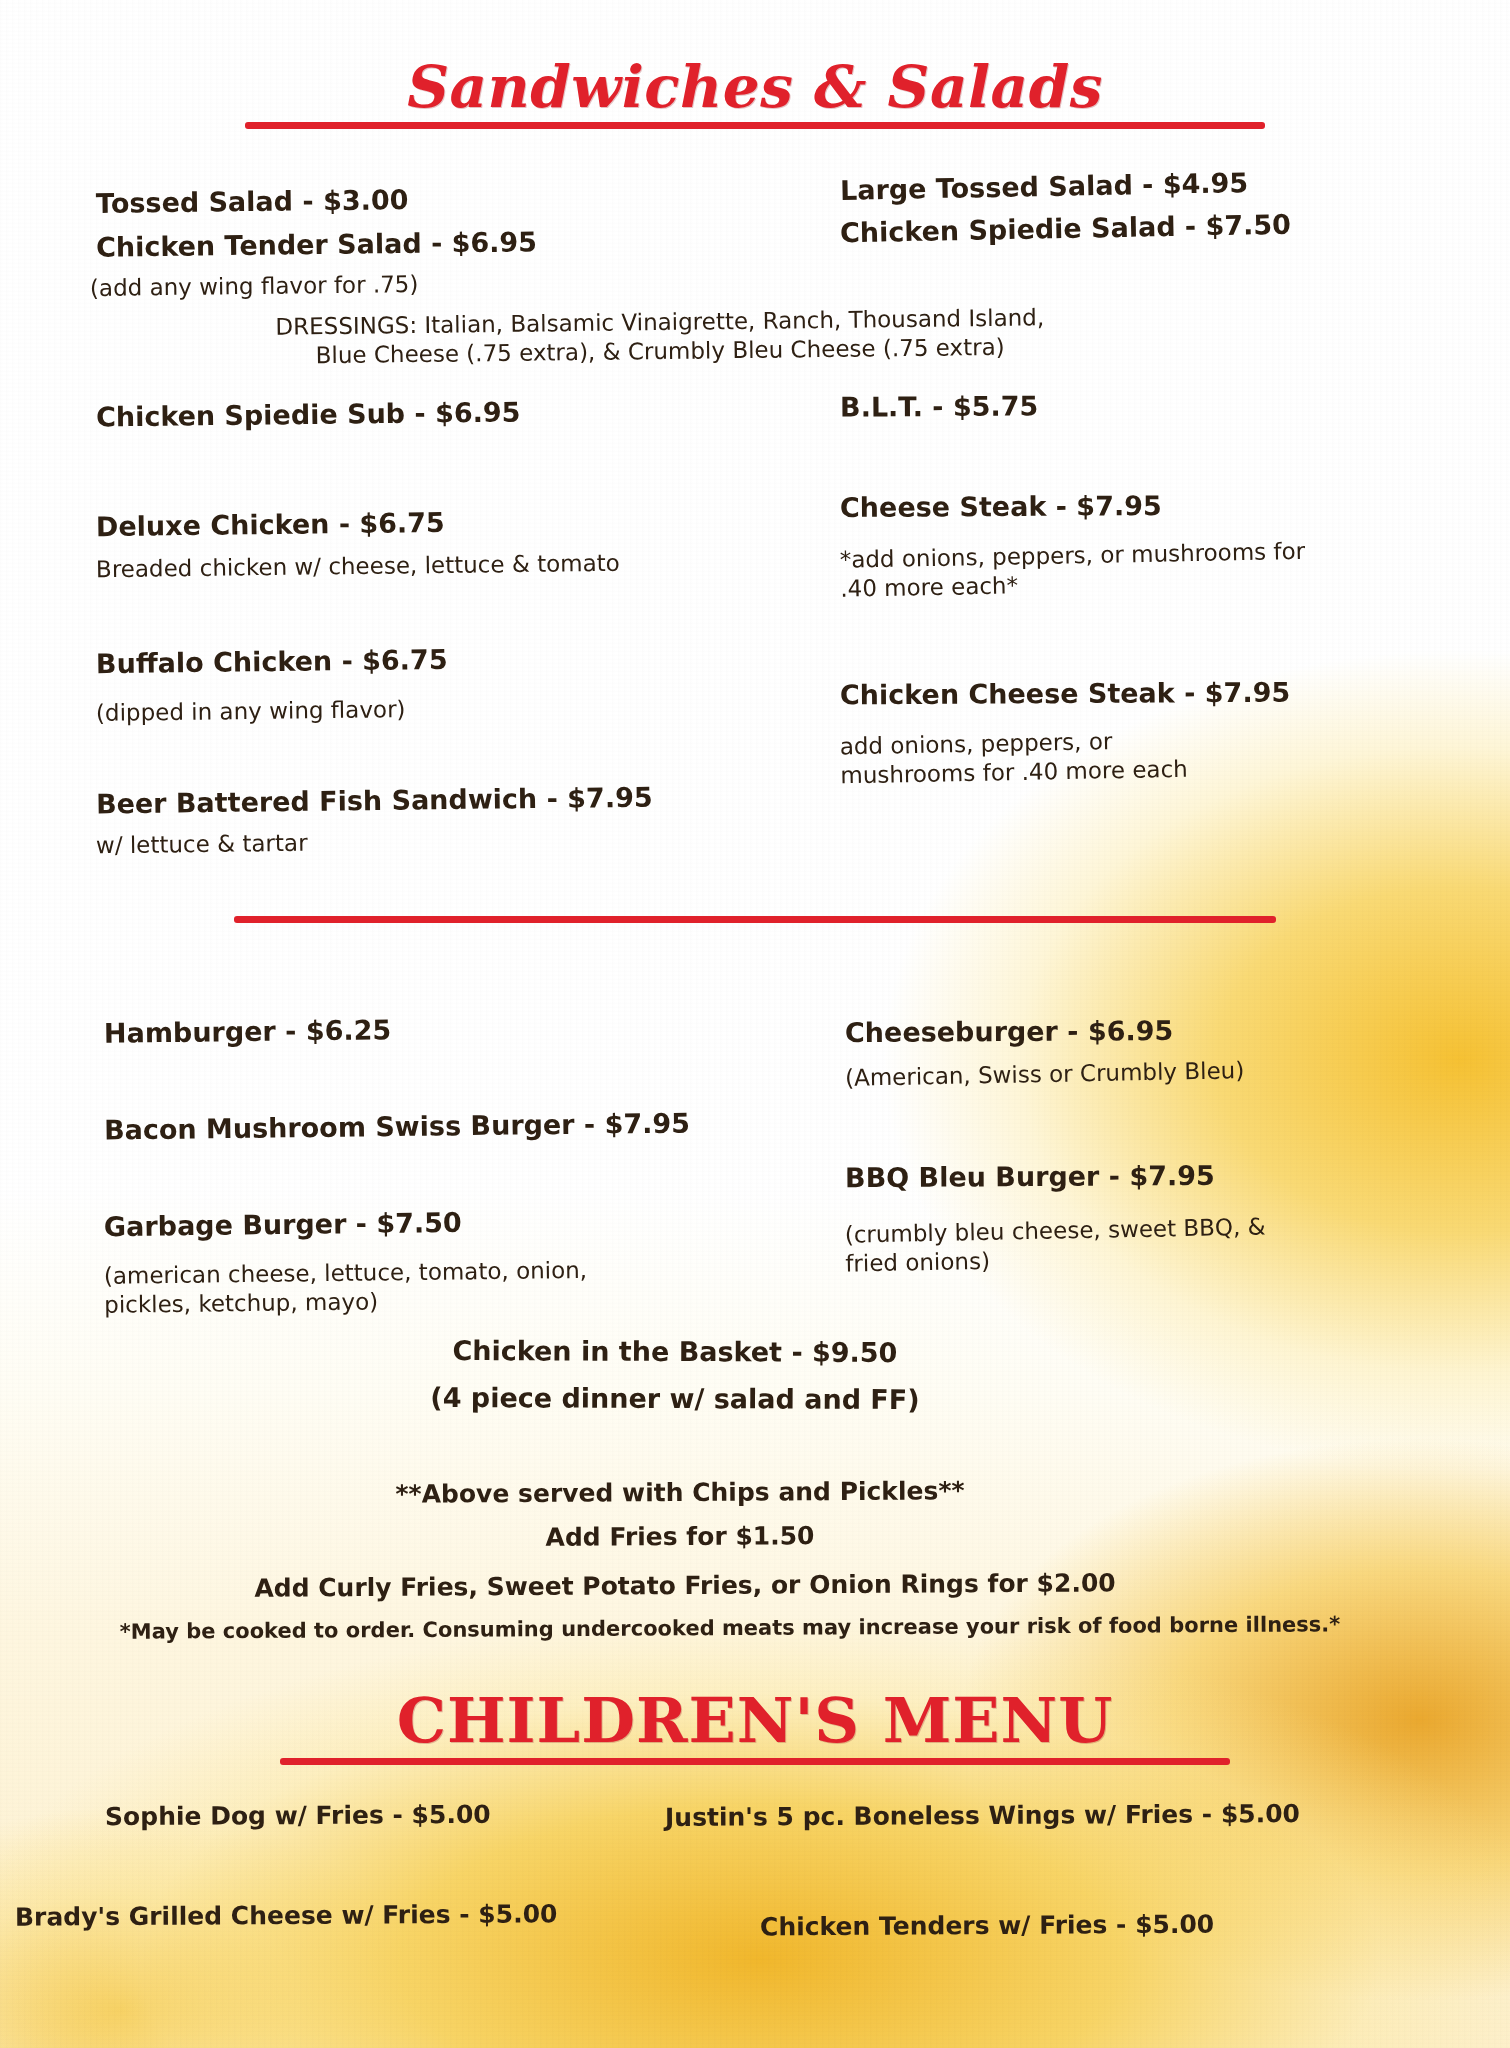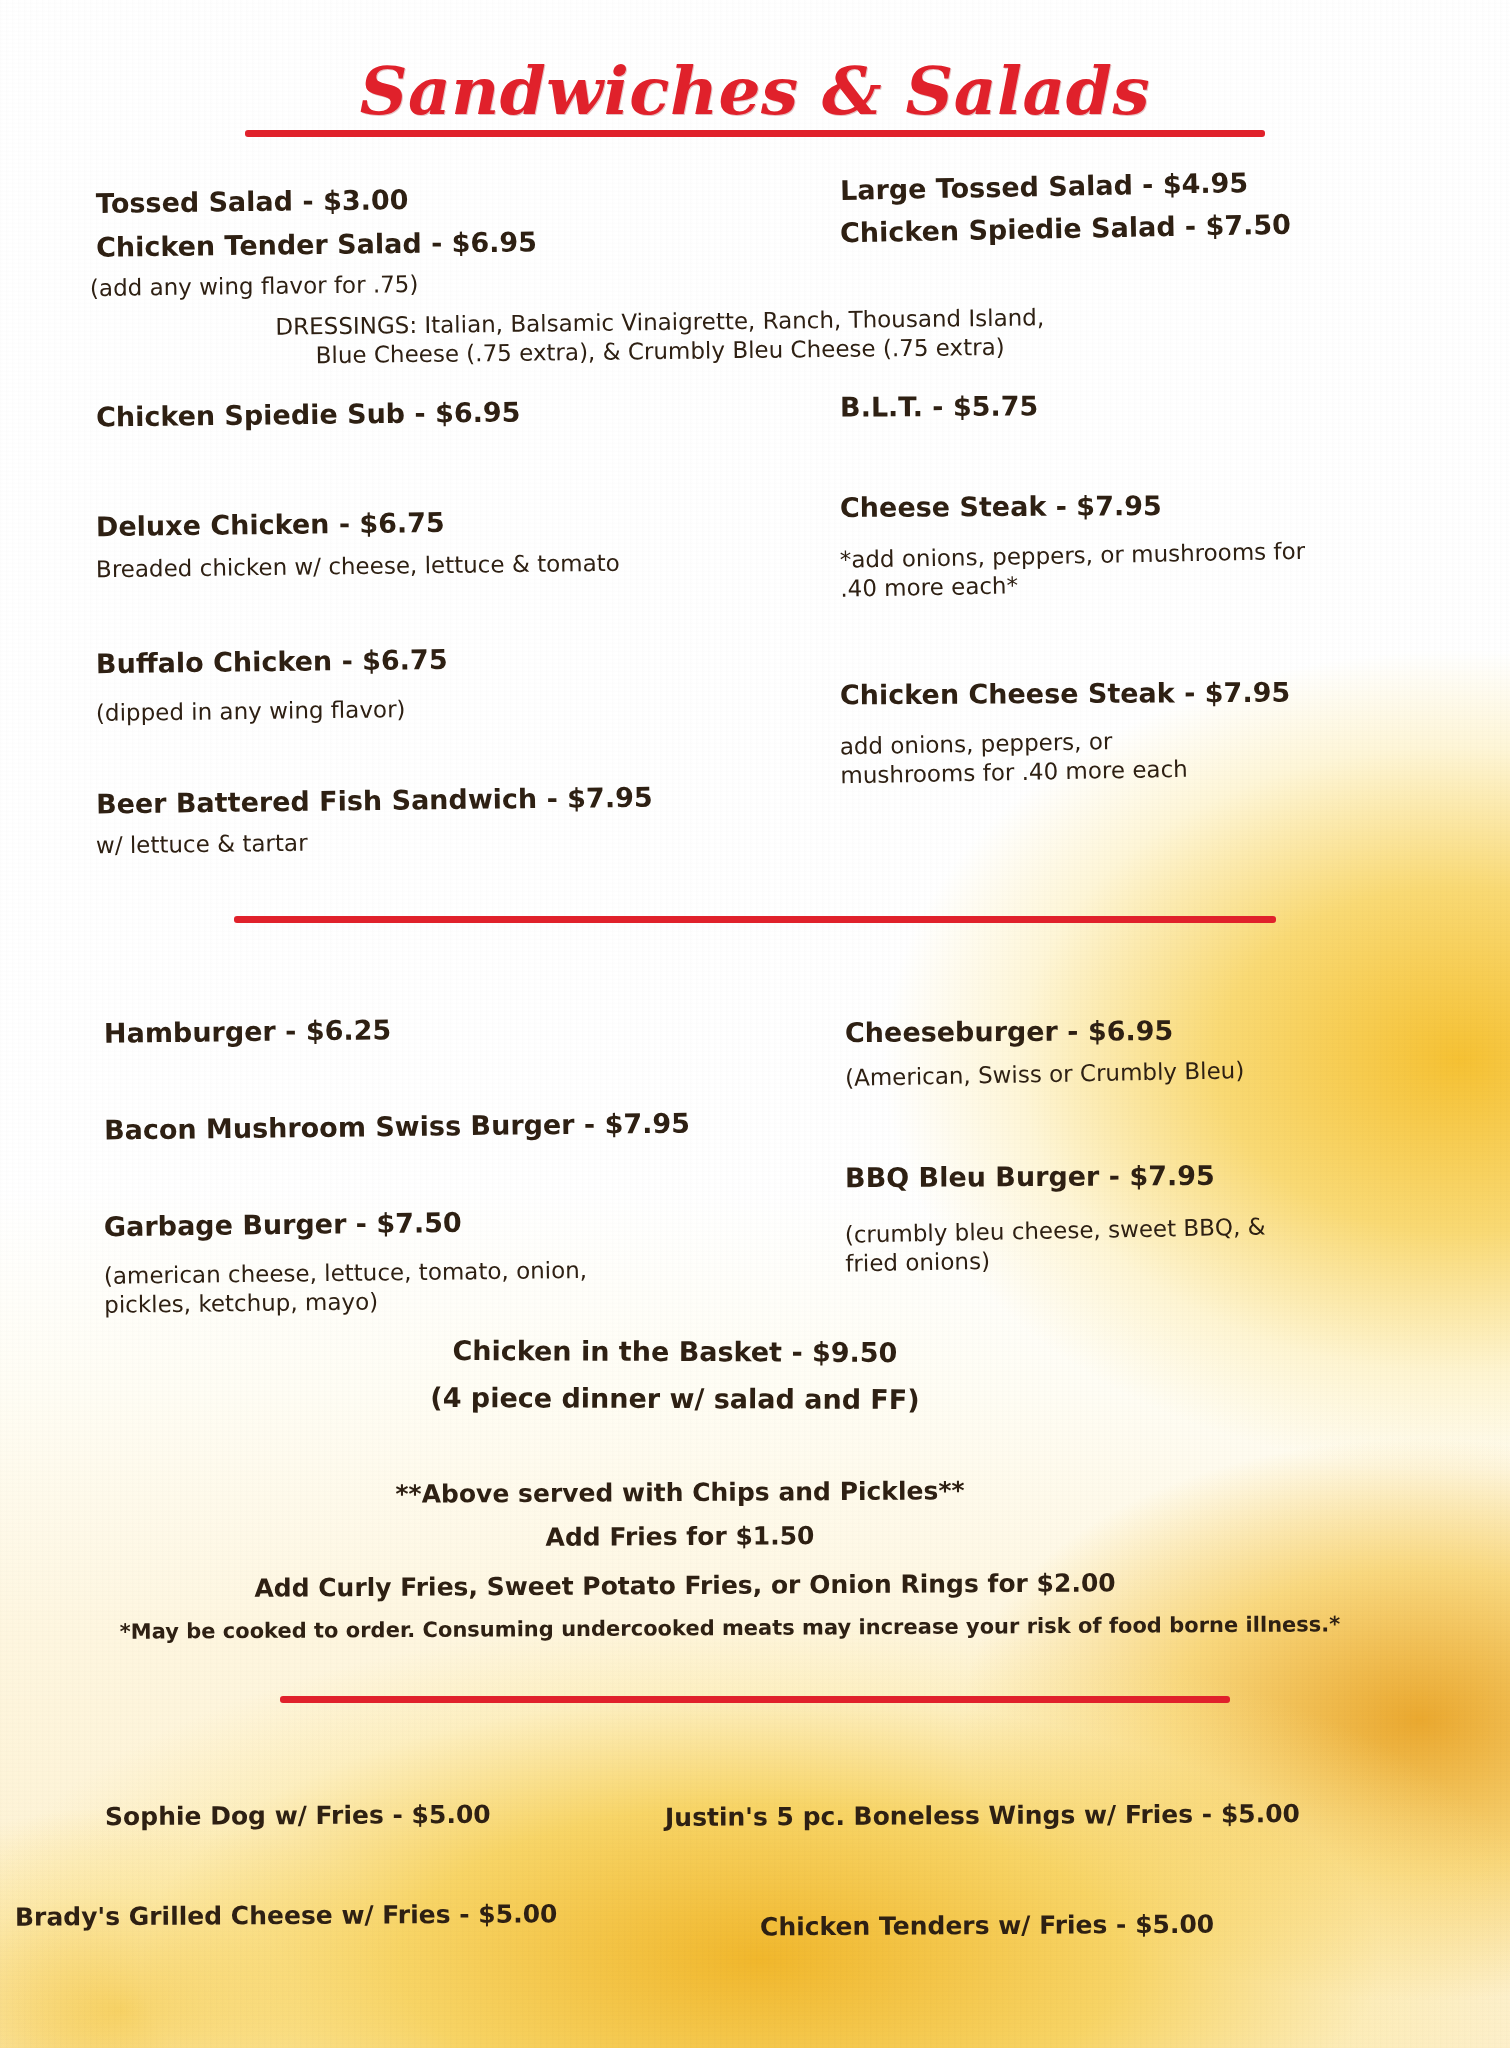--- a/index.html
+++ b/index.html
@@ -57,21 +57,21 @@
     background: #e0212b;
     border-radius: 3px;
     margin: 6px auto 0 auto;
   }
 
   #head-sandwiches {
     position: absolute;
     left: 0; right: 0;
     top: 58px;
   }
-  #head-sandwiches .section-head { font-size: 66px; font-style: italic; }
+  #head-sandwiches .section-head { font-size: 58px; font-style: italic; }
   #head-sandwiches .head-rule { width: 1020px; }
 
   #head-burgers {
     position: absolute;
     left: 0; right: 0;
     top: 910px;
   }
   #head-burgers .section-head { font-size: 62px; letter-spacing: 1px; }
   #head-burgers .head-rule { width: 1042px; }
 
@@ -166,20 +166,21 @@
 
   <div class="item t-main r4 ctr" style="left:255px; top:1335px; width:840px;">Chicken in the Basket - $9.50</div>
   <div class="item t-main r4 ctr" style="left:255px; top:1382px; width:840px;">(4 piece dinner w/ salad and FF)</div>
 
   <div class="item t-note r3" style="left:210px; top:1477px; width:940px;">**Above served with Chips and Pickles**</div>
   <div class="item t-note r3" style="left:210px; top:1521px; width:940px;">Add Fries for $1.50</div>
   <div class="item t-note r3" style="left:150px; top:1570px; width:1070px;">Add Curly Fries, Sweet Potato Fries, or Onion Rings for $2.00</div>
   <div class="item t-disc r3" style="left:30px; top:1615px; width:1400px;">*May be cooked to order.  Consuming undercooked meats may increase your risk of food borne illness.*</div>
 
   <div id="head-children">
+    <div class="section-head">CHILDREN'S MENU</div>
     <div class="head-rule"></div>
   </div>
 
   <div class="item t-kid r3" style="left:105px; top:1800px;">Sophie Dog w/ Fries - $5.00</div>
   <div class="item t-kid r3" style="left:665px; top:1800px;">Justin's 5 pc. Boneless Wings w/ Fries - $5.00</div>
   <div class="item t-kid r3" style="left:15px; top:1900px;">Brady's Grilled Cheese w/ Fries - $5.00</div>
   <div class="item t-kid r3" style="left:760px; top:1910px;">Chicken Tenders w/ Fries - $5.00</div>
 </div>
 
 </body></html>

